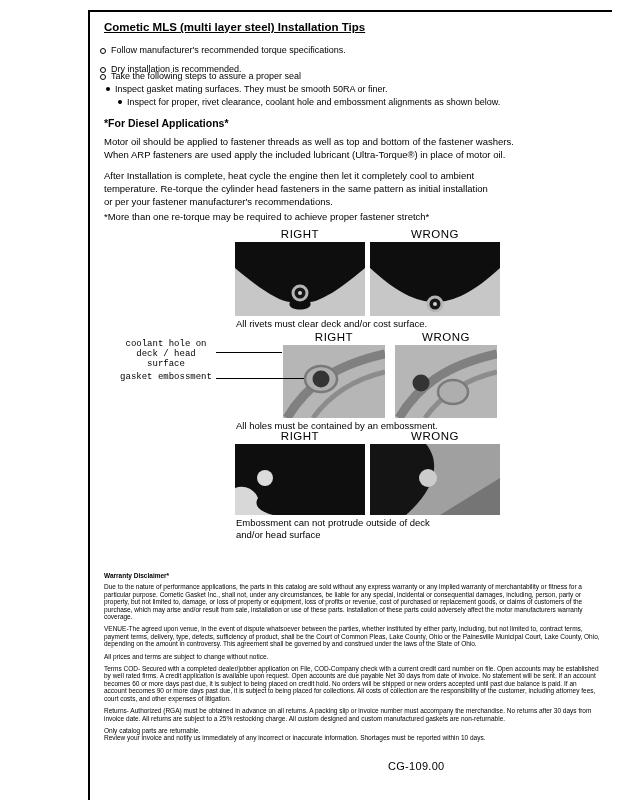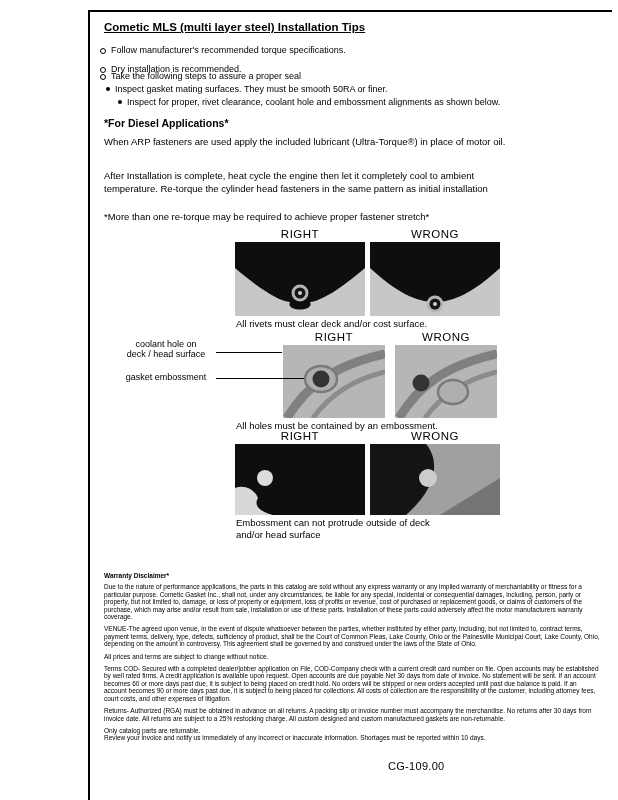--- a/index.html
+++ b/index.html
@@ -14,21 +14,21 @@
   .doc-title { font-size:11.5px; font-weight:bold; text-decoration:underline; margin:0; white-space:nowrap; }
   .bullet-row { display:flex; align-items:flex-start; font-size:9px; line-height:11px; white-space:nowrap; }
   .marker-circle { flex:0 0 auto; width:4px; height:4px; border:1px solid #000; border-radius:50%; margin:3px 5px 0 0; }
   .marker-dot { flex:0 0 auto; width:4px; height:4px; background:#000; border-radius:50%; margin:3px 5px 0 0; }
   .diesel-heading { font-size:10.5px; font-weight:bold; white-space:nowrap; }
   .body-para .line { font-size:9.5px; line-height:13px; white-space:nowrap; }
   .note-line { font-size:9.5px; white-space:nowrap; }
   .diag-label { font-size:11.5px; text-align:center; letter-spacing:0.5px; }
   .caption { font-size:9.5px; }
   .caption-wrap { font-size:9.5px; line-height:12px; }
-  .ann-label { font-size:9px; line-height:10px; text-align:center; }
+  .ann-label { font-size:9px; line-height:10px; text-align:center;font-family:Liberation Mono, monospace; }
   .leader { height:1px; background:#000; }
   .disclaimer { font-size:6.5px; line-height:7.4px; }
   .disclaimer .disc-heading { font-weight:bold; margin:0 0 4px 0; }
   .disclaimer p { margin:0 0 5px 0; }
   .disclaimer p.tight { margin-bottom:0; }
   .footer-code { font-size:11px; letter-spacing:0.3px; }
   svg { display:block; }
 </style>
 </head>
 <body>
@@ -58,26 +58,28 @@
     <span>Inspect gasket mating surfaces.  They must be smooth 50RA or finer.</span>
   </div>
   <div class="abs bullet-row" style="left:118px;top:97px;">
     <span class="marker-dot"></span>
     <span>Inspect for proper, rivet clearance, coolant hole and embossment alignments as shown below.</span>
   </div>
 
   <div class="abs diesel-heading" style="left:104px;top:117px;">*For Diesel Applications*</div>
 
   <div class="abs body-para" style="left:104px;top:135px;">
+    <div class="line">Motor oil should be applied to fastener threads as well as top and bottom of the fastener washers.</div>
     <div class="line">When ARP fasteners are used apply the included lubricant (Ultra-Torque®) in place of motor oil.</div>
   </div>
 
   <div class="abs body-para" style="left:104px;top:169px;">
     <div class="line">After Installation is complete, heat cycle the engine then let it completely cool to ambient</div>
     <div class="line">temperature. Re-torque the cylinder head fasteners in the same pattern as initial installation</div>
+    <div class="line">or per your fastener manufacturer's recommendations.</div>
   </div>
 
   <div class="abs note-line" style="left:104px;top:211px;">*More than one re-torque may be required to achieve proper fastener stretch*</div>
 
   <div class="abs diag-label" style="left:235px;top:228px;width:130px;">RIGHT</div>
   <div class="abs diag-label" style="left:370px;top:228px;width:130px;">WRONG</div>
 
   <div class="abs" style="left:235px;top:242px;">
     <svg width="130" height="74" viewBox="0 0 130 74">
       <rect width="130" height="74" fill="#0e0e0e"></rect>

